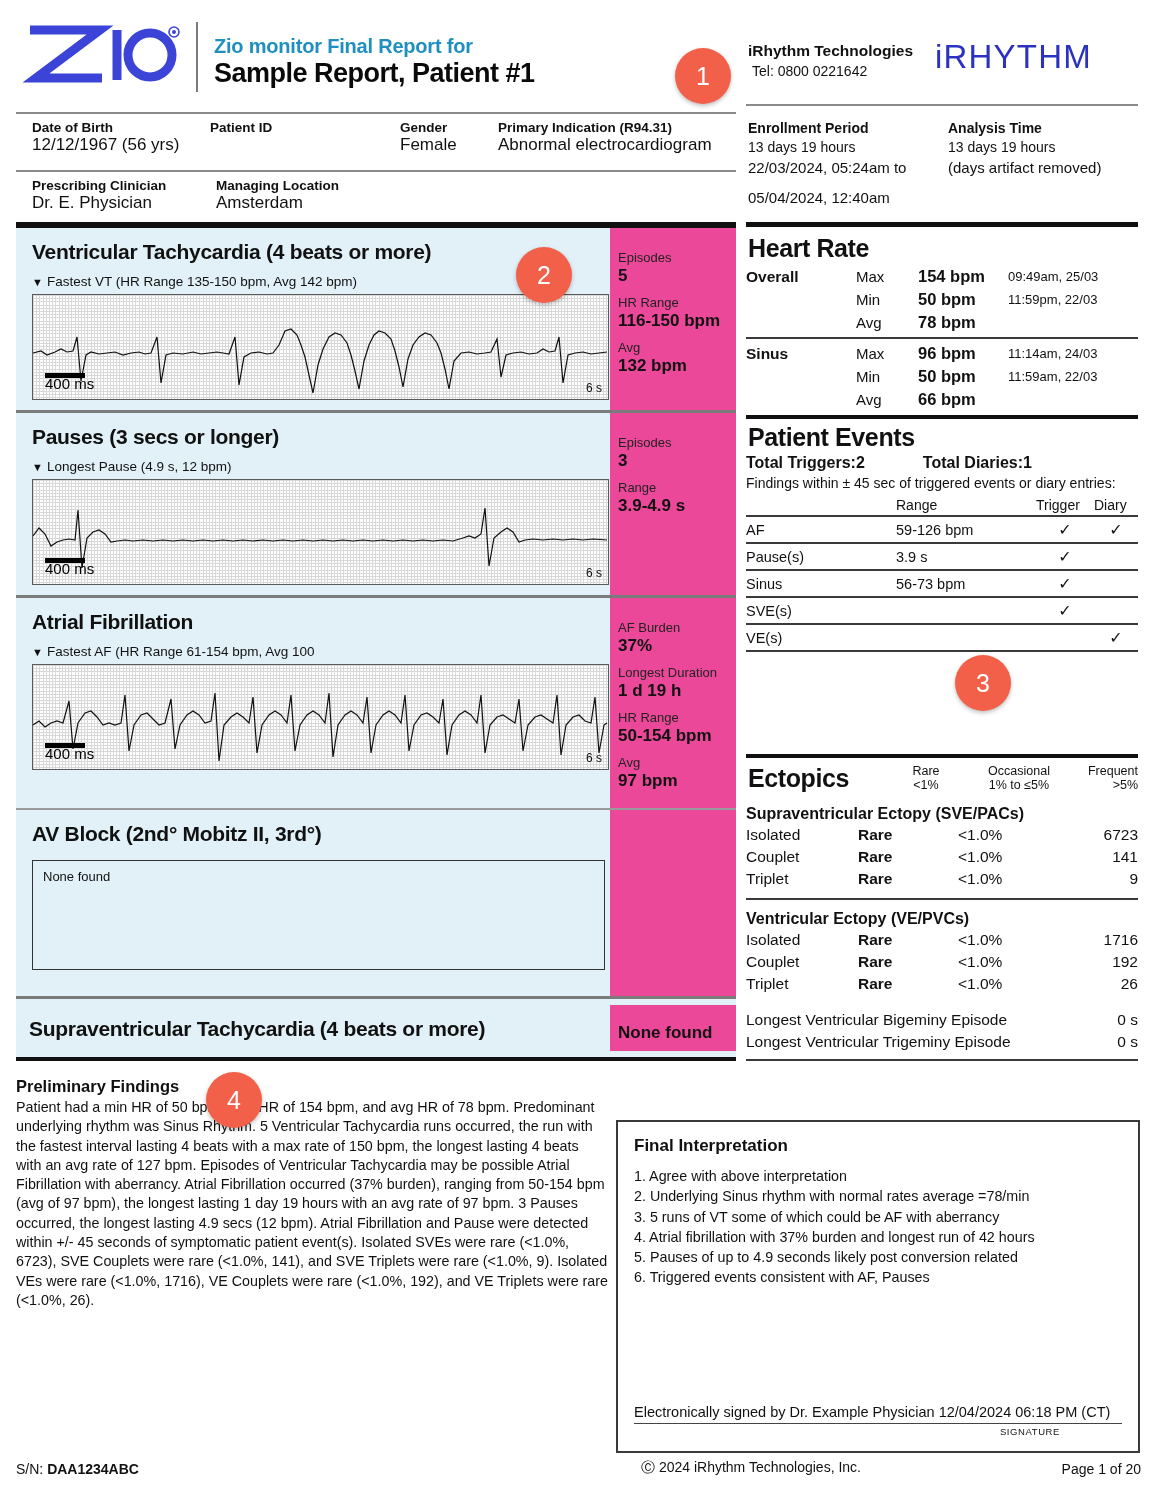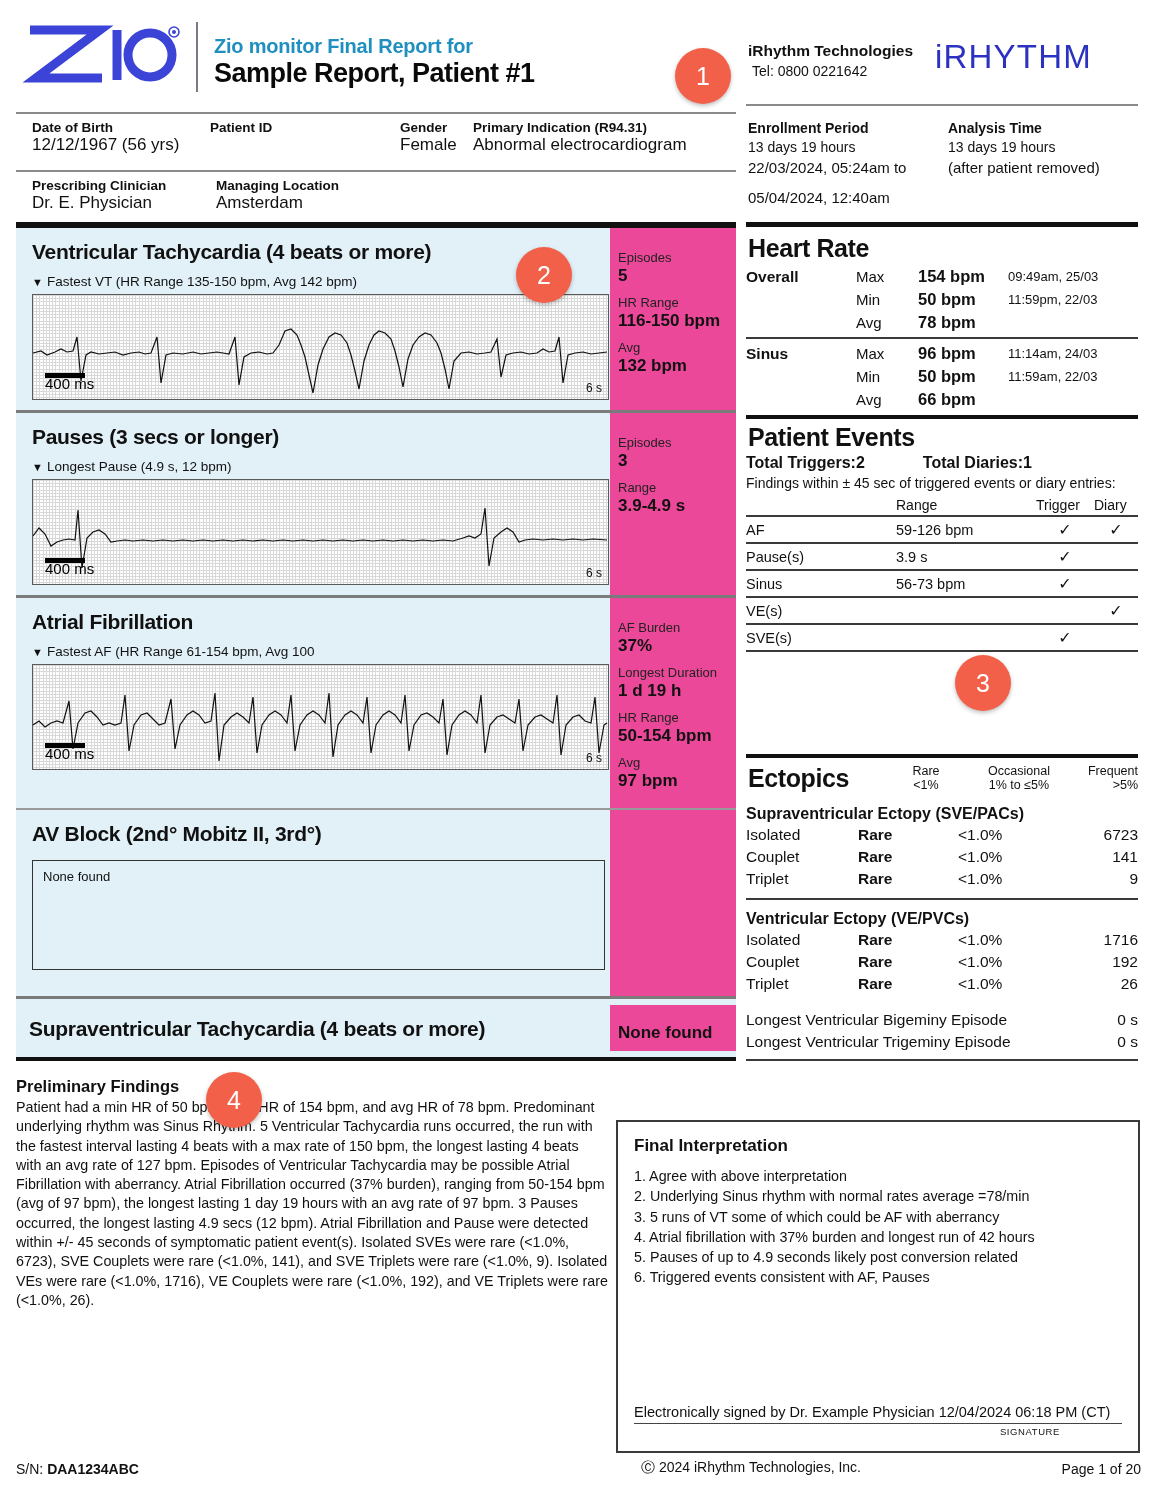--- a/index.html
+++ b/index.html
@@ -310,21 +310,21 @@
     <div class="demo-val">12/12/1967 (56 yrs)</div>
   </div>
   <div class="demo" style="left:210px; top:120px;">
     <div class="demo-lbl">Patient ID</div>
     <div class="demo-val"></div>
   </div>
   <div class="demo" style="left:400px; top:120px;">
     <div class="demo-lbl">Gender</div>
     <div class="demo-val">Female</div>
   </div>
-  <div class="demo" style="left:473px; top:120px;">
+  <div class="demo" style="left:498px; top:120px;">
     <div class="demo-lbl">Primary Indication (R94.31)</div>
     <div class="demo-val">Abnormal electrocardiogram</div>
   </div>
 
   <div class="demo" style="left:32px; top:178px;">
     <div class="demo-lbl">Prescribing Clinician</div>
     <div class="demo-val">Dr. E. Physician</div>
   </div>
   <div class="demo" style="left:216px; top:178px;">
     <div class="demo-lbl">Managing Location</div>
@@ -333,21 +333,21 @@
 
   <div class="enr" style="left:748px; top:120px;">
     <div class="enr-lbl">Enrollment Period</div>
     <div class="enr-big" style="margin-top:3px;">13 days 19 hours</div>
     <div class="enr-sm" style="margin-top:4px;">22/03/2024, 05:24am to</div>
     <div class="enr-sm" style="margin-top:13px;">05/04/2024, 12:40am</div>
   </div>
   <div class="enr" style="left:948px; top:120px;">
     <div class="enr-lbl">Analysis Time</div>
     <div class="enr-big" style="margin-top:3px;">13 days 19 hours</div>
-    <div class="enr-sm" style="margin-top:4px;">(after patient removed)</div>
+    <div class="enr-sm" style="margin-top:4px;">(days artifact removed)</div>
   </div>
 
   <div class="lcol">
 
     <div class="sec">
       <div class="sec-main">
         <div class="sec-title">Ventricular Tachycardia (4 beats or more)</div>
         <div class="strip-cap">
           <span class="caret">▼</span><span>Fastest VT (HR Range 135-150 bpm, Avg 142 bpm)</span>
         </div>
@@ -529,30 +529,30 @@
           <td class="pe-c3 chk">✓</td>
           <td class="pe-c4 chk"></td>
         </tr>
         <tr>
           <td class="pe-c1">Sinus</td>
           <td class="pe-c2">56-73 bpm</td>
           <td class="pe-c3 chk">✓</td>
           <td class="pe-c4 chk"></td>
         </tr>
         <tr>
+          <td class="pe-c1">SVE(s)</td>
+          <td class="pe-c2"></td>
+          <td class="pe-c3 chk">✓</td>
+          <td class="pe-c4 chk"></td>
+        </tr>
+        <tr>
           <td class="pe-c1">VE(s)</td>
           <td class="pe-c2"></td>
           <td class="pe-c3 chk"></td>
           <td class="pe-c4 chk">✓</td>
-        </tr>
-        <tr>
-          <td class="pe-c1">SVE(s)</td>
-          <td class="pe-c2"></td>
-          <td class="pe-c3 chk">✓</td>
-          <td class="pe-c4 chk"></td>
         </tr>
       </tbody>
         </table>
     </div>
 
     <div class="r-rule-thick" style="margin-top:102px;"></div>
 
     <div>
       <div class="ect-head">
         <div class="ect-title">Ectopics</div>

